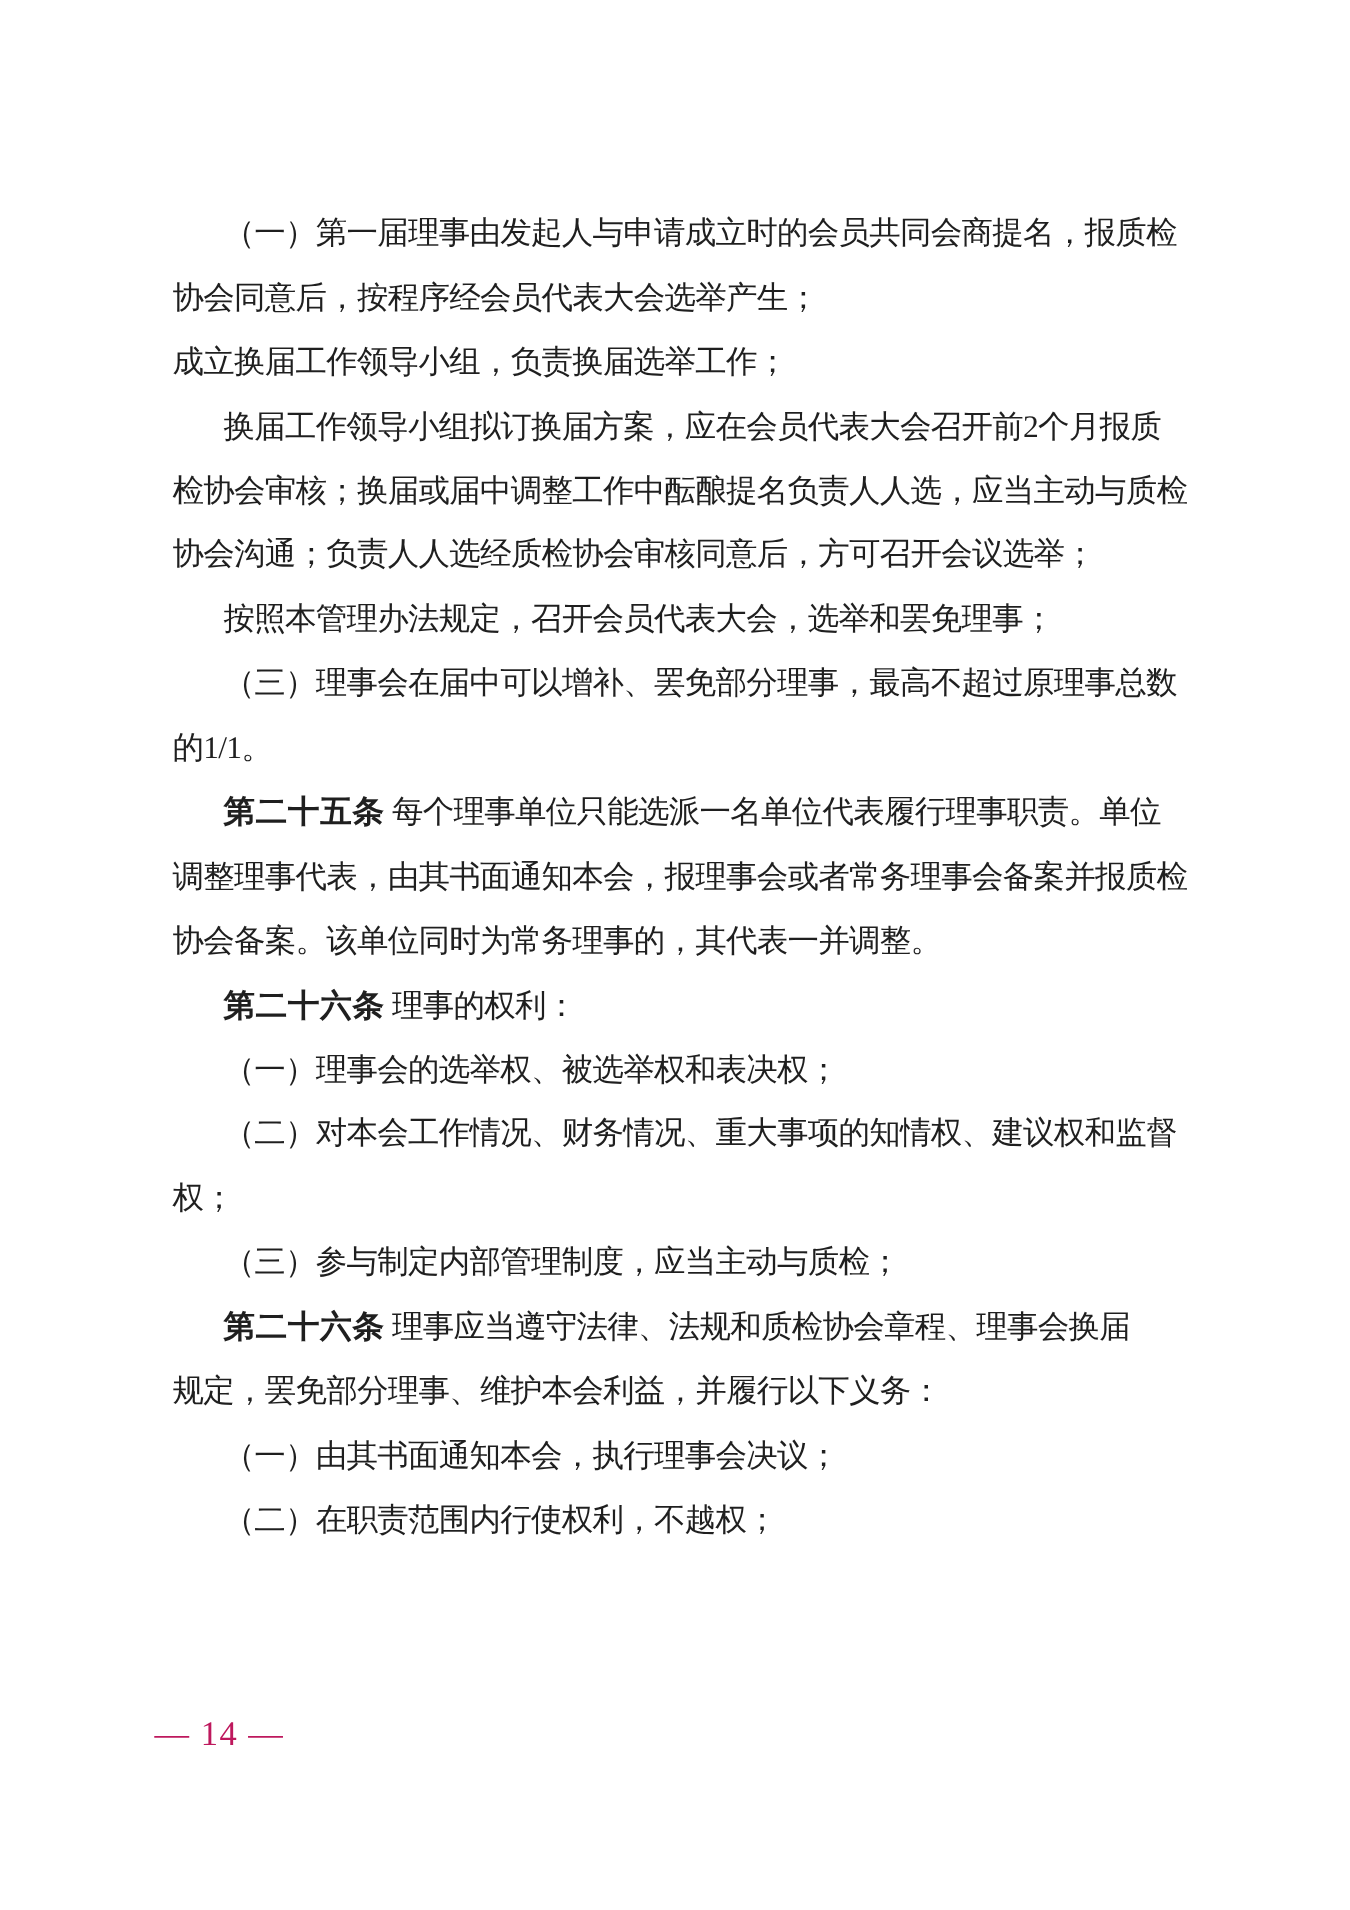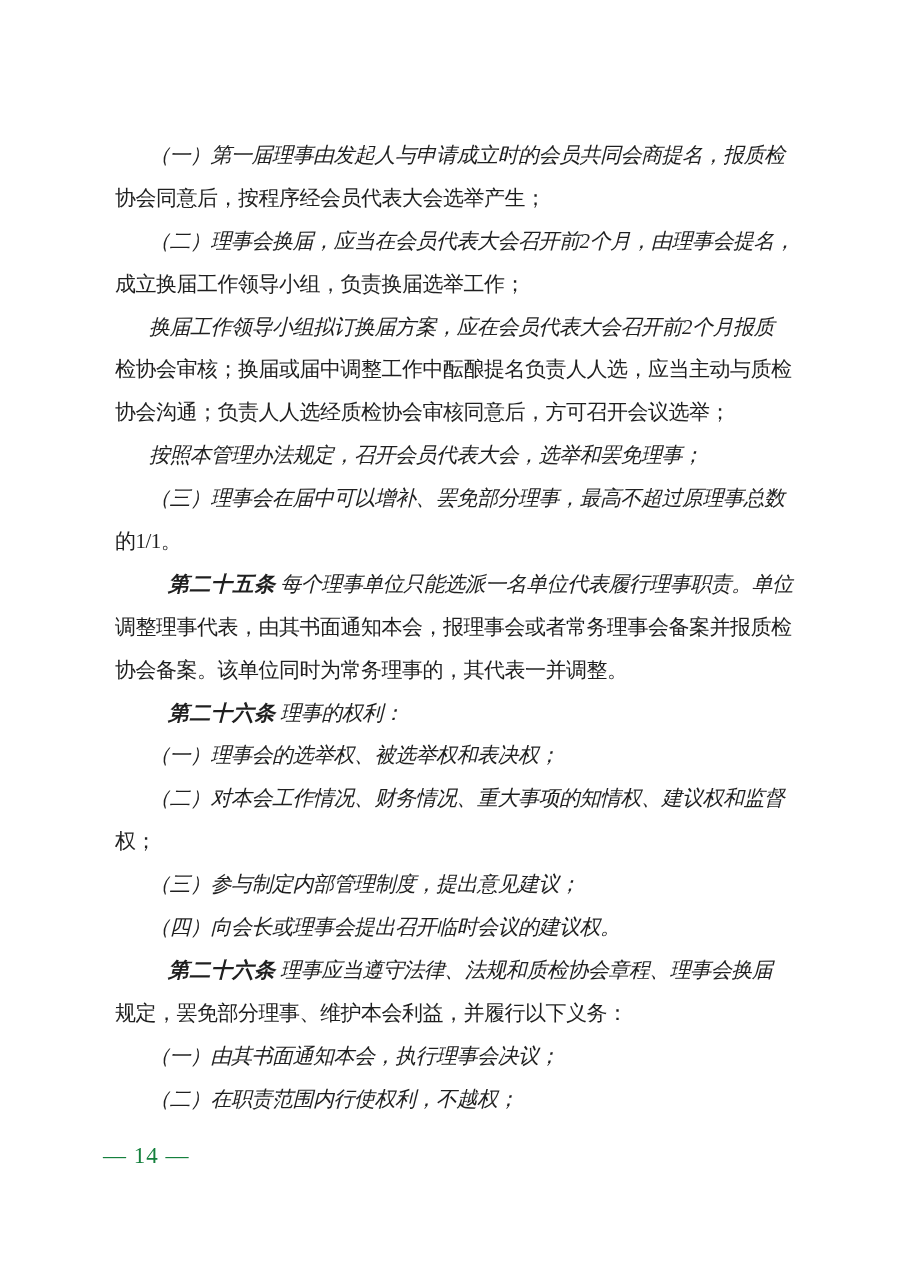--- a/index.html
+++ b/index.html
@@ -31,66 +31,62 @@
   }
   .line {
     height: 42.9px;
     line-height: 42.9px;
     font-size: 21px;
     letter-spacing: -0.5px;
     white-space: nowrap;
   }
   .indent {
     text-indent: 34px;
-    font-style: italic;
   }
   .article-num {
     font-family: "Liberation Sans", "DejaVu Sans", sans-serif;
     font-weight: 700;
     letter-spacing: 0.5px;
-    margin-left: 19px;
   }
   .footer {
     position: absolute;
     left: 103px;
     top: 1139px;
     font-size: 23px;
     line-height: 34px;
     letter-spacing: 1px;
-    color: #15803d;
+    color: #be185d;
     font-family: "Liberation Serif", "DejaVu Serif", serif;
   }
 </style>
 </head>
 <body>
 
 <div class="page">
   <div class="content">
 
     <div class="line indent"><span>（一）第一届理事由发起人与申请成立时的会员共同会商提名，报质检</span></div>
     <div class="line"><span>协会同意后，按程序经会员代表大会选举产生；</span></div>
-    <div class="line indent"><span>（二）理事会换届，应当在会员代表大会召开前2个月，由理事会提名，</span></div>
     <div class="line"><span>成立换届工作领导小组，负责换届选举工作；</span></div>
     <div class="line indent"><span>换届工作领导小组拟订换届方案，应在会员代表大会召开前2个月报质</span></div>
     <div class="line"><span>检协会审核；换届或届中调整工作中酝酿提名负责人人选，应当主动与质检</span></div>
     <div class="line"><span>协会沟通；负责人人选经质检协会审核同意后，方可召开会议选举；</span></div>
     <div class="line indent"><span>按照本管理办法规定，召开会员代表大会，选举和罢免理事；</span></div>
     <div class="line indent"><span>（三）理事会在届中可以增补、罢免部分理事，最高不超过原理事总数</span></div>
     <div class="line"><span>的1/1。</span></div>
 
     <div class="line indent"><span class="article-num">第二十五条</span><span> 每个理事单位只能选派一名单位代表履行理事职责。单位</span></div>
     <div class="line"><span>调整理事代表，由其书面通知本会，报理事会或者常务理事会备案并报质检</span></div>
     <div class="line"><span>协会备案。该单位同时为常务理事的，其代表一并调整。</span></div>
 
     <div class="line indent"><span class="article-num">第二十六条</span><span> 理事的权利：</span></div>
     <div class="line indent"><span>（一）理事会的选举权、被选举权和表决权；</span></div>
     <div class="line indent"><span>（二）对本会工作情况、财务情况、重大事项的知情权、建议权和监督</span></div>
     <div class="line"><span>权；</span></div>
-    <div class="line indent"><span>（三）参与制定内部管理制度，提出意见建议；</span></div>
-    <div class="line indent"><span>（四）向会长或理事会提出召开临时会议的建议权。</span></div>
+    <div class="line indent"><span>（三）参与制定内部管理制度，应当主动与质检；</span></div>
 
     <div class="line indent"><span class="article-num">第二十六条</span><span> 理事应当遵守法律、法规和质检协会章程、理事会换届</span></div>
     <div class="line"><span>规定，罢免部分理事、维护本会利益，并履行以下义务：</span></div>
     <div class="line indent"><span>（一）由其书面通知本会，执行理事会决议；</span></div>
     <div class="line indent"><span>（二）在职责范围内行使权利，不越权；</span></div>
 
   </div>
 
   <div class="footer">— 14 —</div>
 </div>

